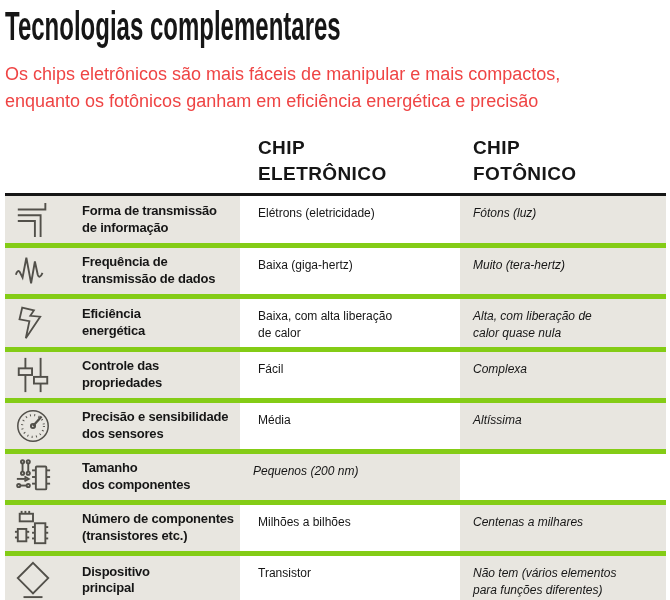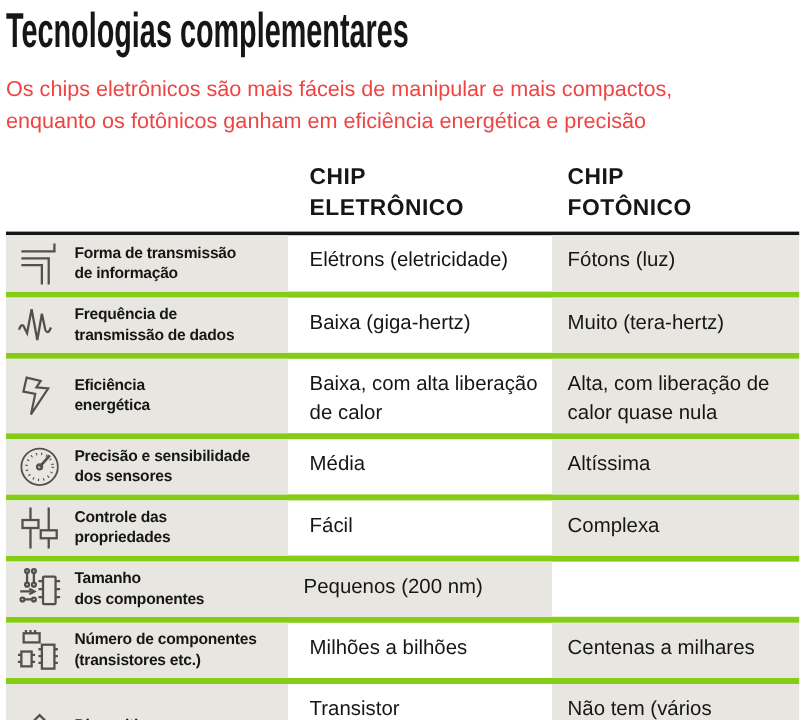--- a/index.html
+++ b/index.html
@@ -57,47 +57,49 @@
     border-bottom: 3px solid #161616;
   }
   .trow + .trow { border-top: 5px solid #84cc16; }
   .trow { min-height: 47px; }
 
   .label-cell {
     background: #e8e6e0;
     display: flex;
     align-items: center;
     padding: 4px 4px 4px 6px;
+    gap: 20px;
   }
   .icon {
     width: 44px;
     flex: 0 0 44px;
     display: flex;
     justify-content: center;
     align-items: center;
     color: #52504a;
   }
   .icon svg { display: block; }
   .label {
     font-weight: 700;
     font-size: 13px;
     letter-spacing: -0.2px;
     line-height: 1.3;
     white-space: pre-line;
     padding-left: 7px;
   }
   .val-cell {
-    font-size: 17px;
+    font-size: 12px;
     line-height: 1.38;
     white-space: pre-line;
     padding: 9px 8px 6px 18px;
   }
   .val-cell.photonic {
     background: #e8e6e0;
     padding-left: 13px;
+    font-style: italic;
   }
 
   
   .sources {
     margin: 22px 0 0 8px;
     font-size: 10.5px;
     letter-spacing: 0.2px;
     color: #9b9b99;
   }
   .sources .sources-label {
@@ -169,48 +171,48 @@
     <div class="cell val-cell electronic">Baixa, com alta liberação
 de calor</div>
     <div class="cell val-cell photonic">Alta, com liberação de
 calor quase nula</div>
   </div>
 
   <div class="trow">
     <div class="cell label-cell">
       <span class="icon">
               <svg width="38" height="38" viewBox="0 0 40 40" fill="none" stroke="currentColor" stroke-width="2" stroke-linecap="butt" stroke-linejoin="miter">
+       <line x1="12" y1="2" x2="12" y2="38"></line>
+       <rect x="5" y="13" width="14" height="7" fill="#e8e6e0"></rect>
+       <line x1="28" y1="2" x2="28" y2="38"></line>
+       <rect x="21" y="22" width="14" height="7" fill="#e8e6e0"></rect>
+     </svg>
+            </span>
+      <span class="label">Controle das
+propriedades</span>
+    </div>
+    <div class="cell val-cell electronic">Fácil</div>
+    <div class="cell val-cell photonic">Complexa</div>
+  </div>
+
+  <div class="trow">
+    <div class="cell label-cell">
+      <span class="icon">
+              <svg width="38" height="38" viewBox="0 0 40 40" fill="none" stroke="currentColor" stroke-width="2" stroke-linecap="butt" stroke-linejoin="miter">
        <circle cx="20" cy="20" r="16" stroke-width="1.6"></circle>
        <circle cx="20" cy="20" r="11.5" stroke-width="2.2" stroke-dasharray="1 3.6"></circle>
        <line x1="20" y1="20" x2="29" y2="10" stroke-width="2.4"></line>
        <circle cx="20" cy="20" r="2.2"></circle>
      </svg>
             </span>
       <span class="label">Precisão e sensibilidade
 dos sensores</span>
     </div>
     <div class="cell val-cell electronic">Média</div>
     <div class="cell val-cell photonic">Altíssima</div>
-  </div>
-
-  <div class="trow">
-    <div class="cell label-cell">
-      <span class="icon">
-              <svg width="38" height="38" viewBox="0 0 40 40" fill="none" stroke="currentColor" stroke-width="2" stroke-linecap="butt" stroke-linejoin="miter">
-       <line x1="12" y1="2" x2="12" y2="38"></line>
-       <rect x="5" y="13" width="14" height="7" fill="#e8e6e0"></rect>
-       <line x1="28" y1="2" x2="28" y2="38"></line>
-       <rect x="21" y="22" width="14" height="7" fill="#e8e6e0"></rect>
-     </svg>
-            </span>
-      <span class="label">Controle das
-propriedades</span>
-    </div>
-    <div class="cell val-cell electronic">Fácil</div>
-    <div class="cell val-cell photonic">Complexa</div>
   </div>
 
   <div class="trow">
     <div class="cell label-cell">
       <span class="icon">
               <svg width="38" height="38" viewBox="0 0 40 40" fill="none" stroke="currentColor" stroke-width="2" stroke-linecap="butt" stroke-linejoin="miter">
        <circle cx="9" cy="4" r="1.7"></circle>
                 <line x1="9" y1="6" x2="9" y2="14"></line>
                 <circle cx="9" cy="16" r="1.7"></circle>
        <circle cx="15" cy="4" r="1.7"></circle>

